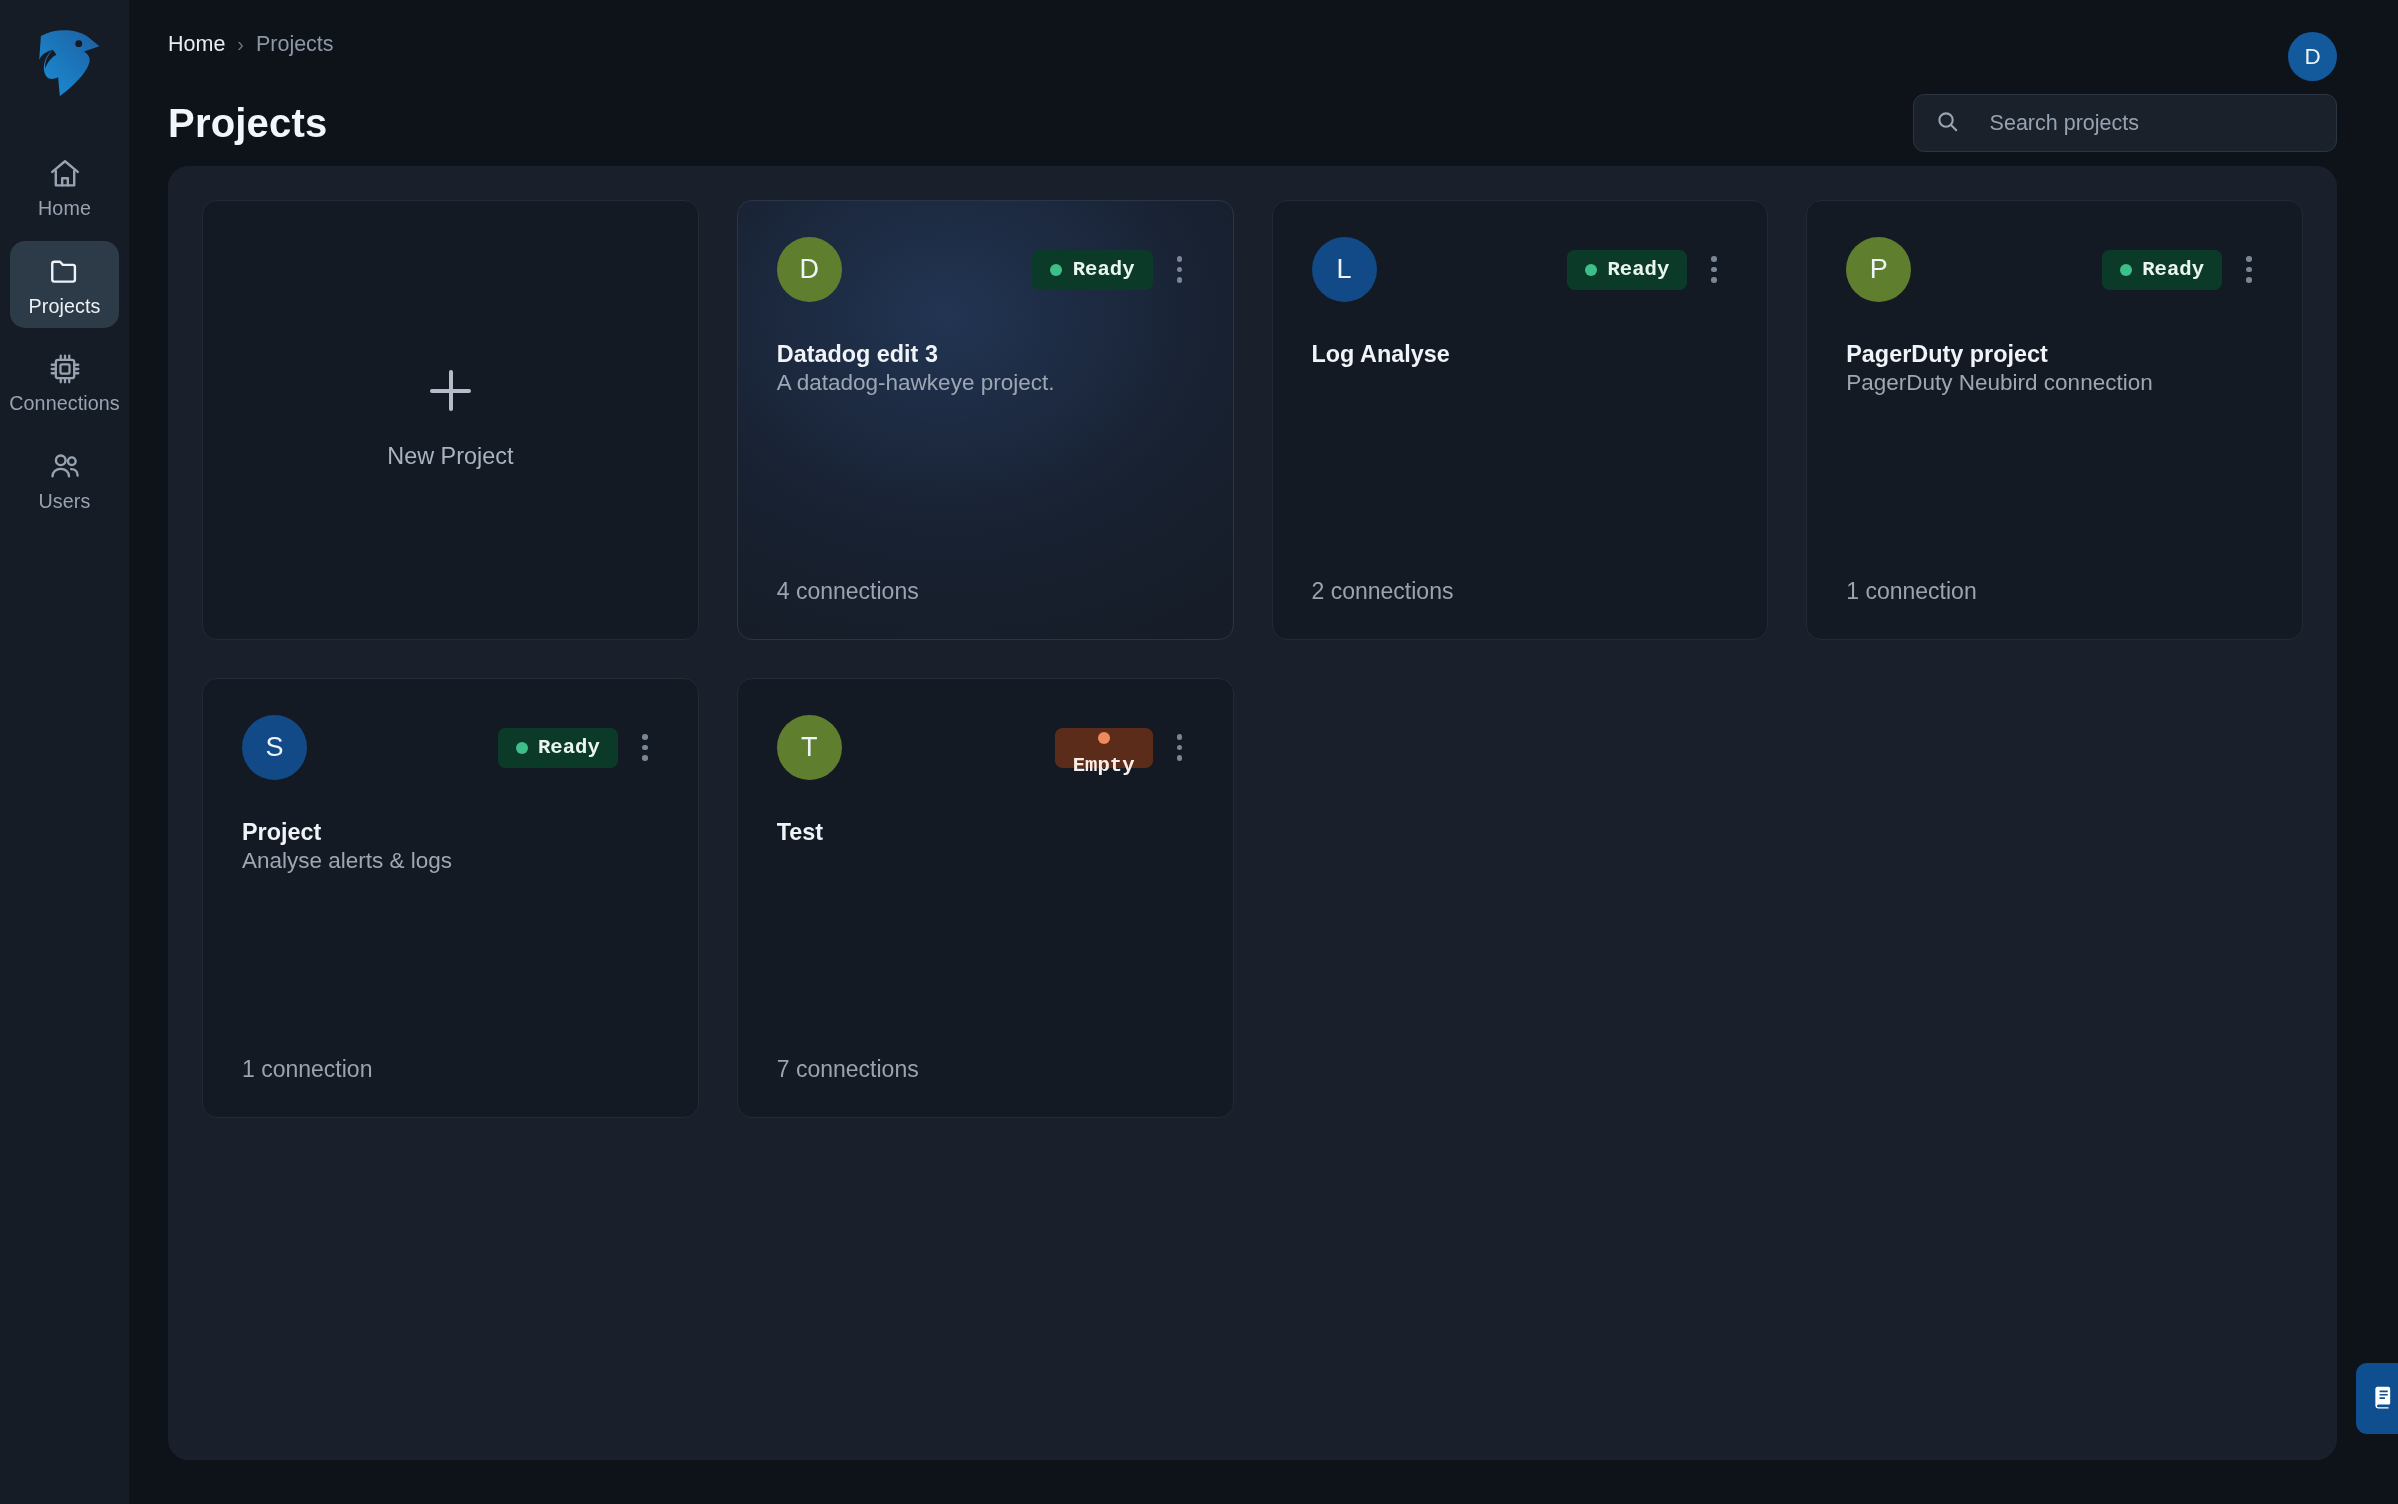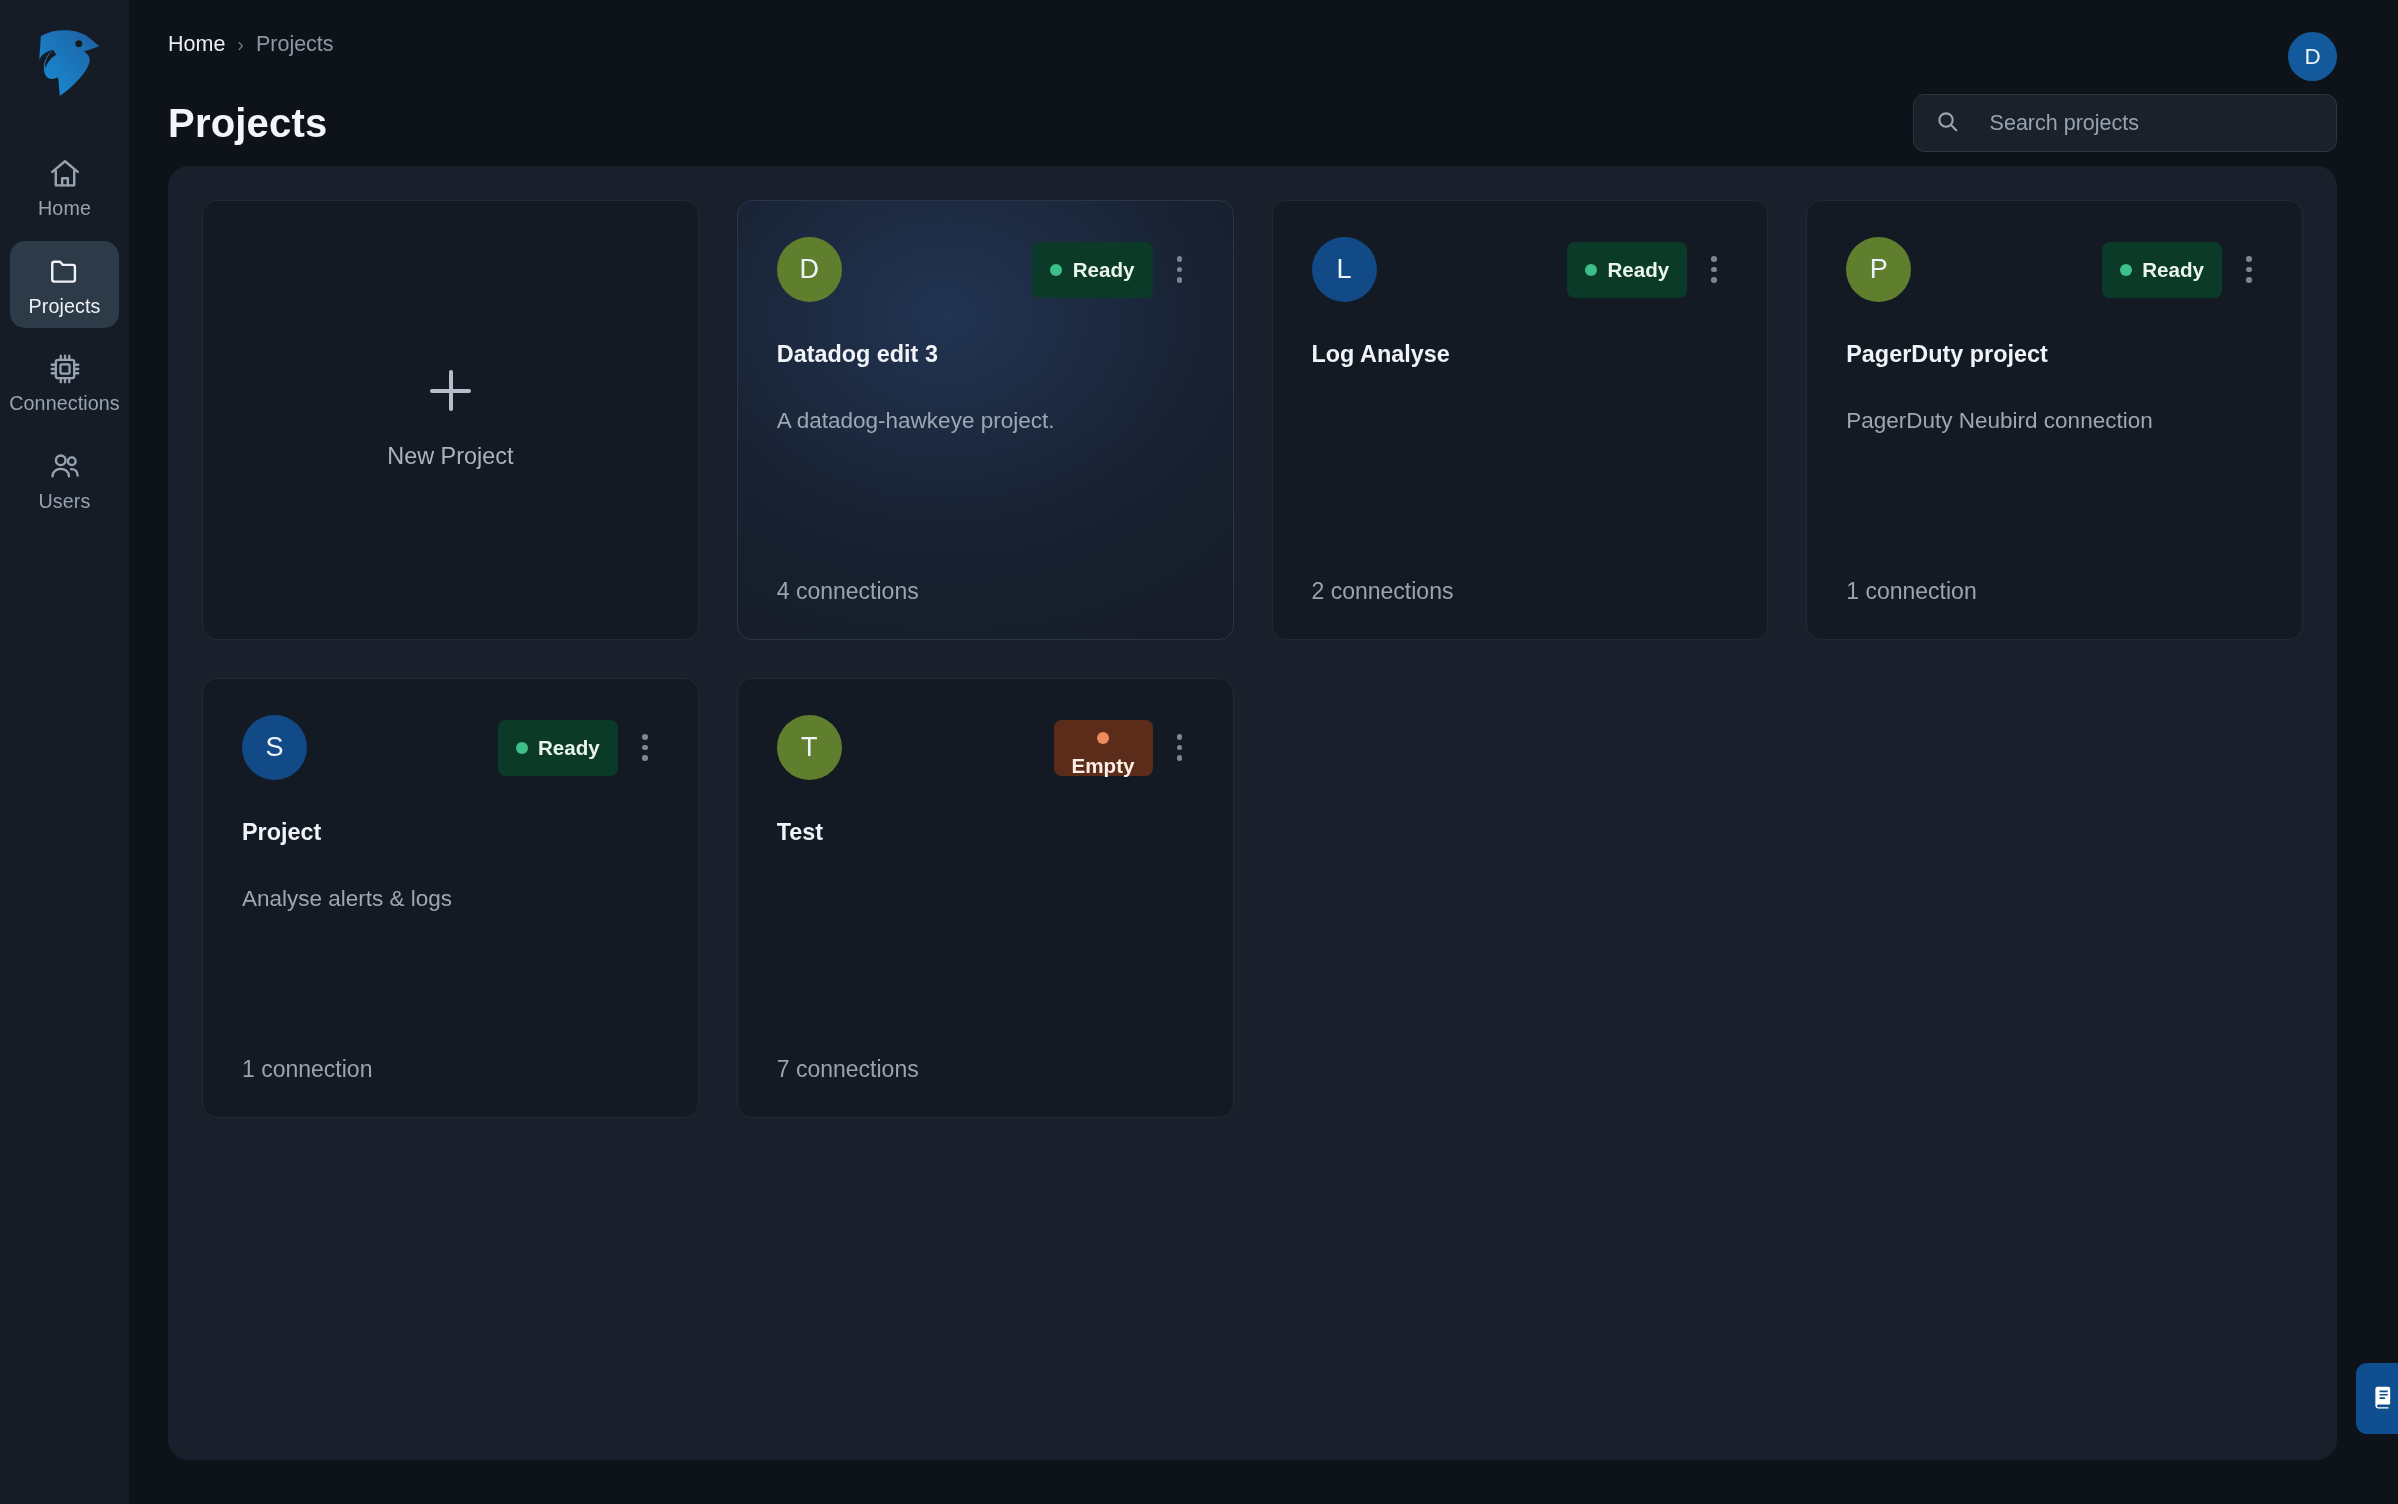--- a/index.html
+++ b/index.html
@@ -112,37 +112,37 @@
     width:65px; height:65px; border-radius:50%;
     display:flex; align-items:center; justify-content:center;
     font-size:27px; color:#eef3f9; flex:0 0 auto;
   }
   .av-green { background:#5f7f2e; }
   .av-blue  { background:#114a86; }
 
   .top-right { display:flex; align-items:center; gap:13px; }
   .badge {
     display:inline-flex; align-items:center; gap:10.3px;
-    height:56px; padding:12px 18px; border-radius:7.5px;
-    font-size:20.6px; font-weight:bold; white-space:nowrap;
+    height:40px; padding:4px 18px; border-radius:7.5px;
+    font-size:20.6px; font-weight:bold; white-space:nowrap;font-family:Liberation Mono, monospace;
   }
   .badge .dot { width:12px; height:12px; border-radius:50%; flex:0 0 auto; }
   .badge.ready { background:#0c3a28; color:#eaf5ef; }
   .badge.ready .dot { background:#3dbf8a; }
   .badge.empty { background:#5c2c1a; color:#fbeee7;flex-direction:column; }
   .badge.empty .dot { background:#ef8a5c; }
 
   .kebab {
     width:28px; height:41px; display:flex; flex-direction:column;
     align-items:center; justify-content:center; gap:4.7px; cursor:pointer;
   }
   .kebab i { width:5.6px; height:5.6px; border-radius:50%; background:#7b8695; display:block; }
 
   .card-name { margin-top:39px; font-size:23.4px; font-weight:bold; color:#f0f4f9; }
-  .card-desc { margin-top:38px; font-size:22.5px; color:#9da7b4; line-height:1.35; }
+  .card-desc { font-size:22.5px; color:#9da7b4; line-height:1.35; }
   .card-foot { margin-top:auto; font-size:23px; color:#9aa4b1; }
 
   
   .fab {
     position:absolute; right:-13px; bottom:71px;
     width:56px; height:71px; border-radius:11.2px 0 0 11.2px;
     background:#0f4f8f; display:flex; align-items:center; justify-content:center;
     cursor:pointer;
   }
   .fab svg { width:28px; height:28px; }

